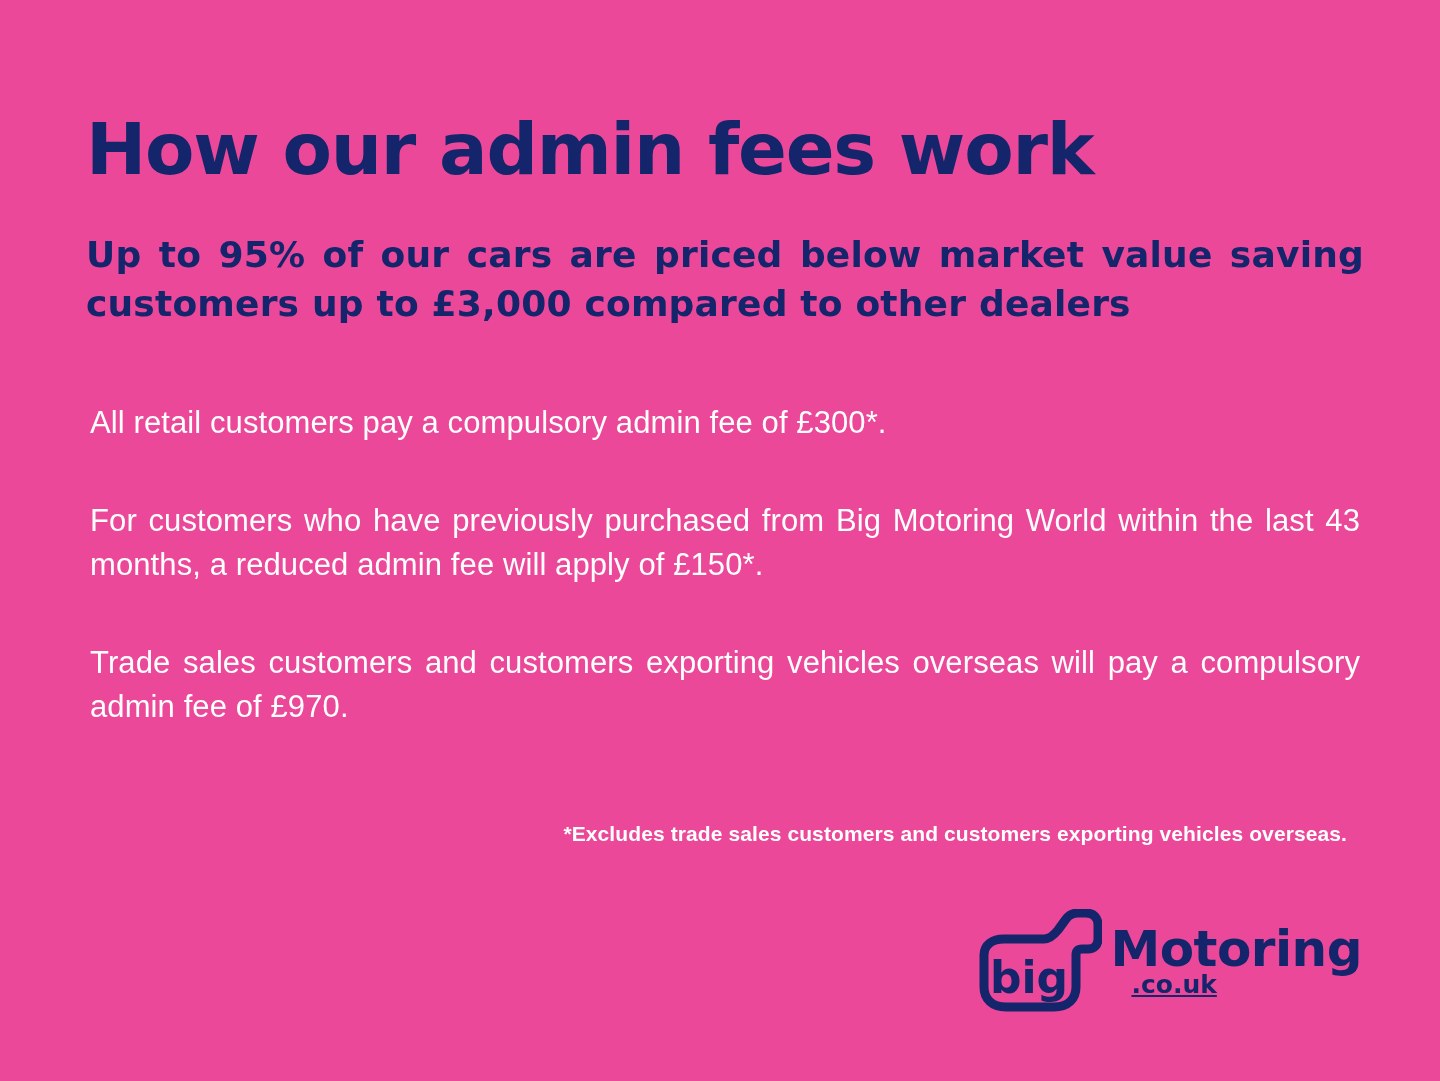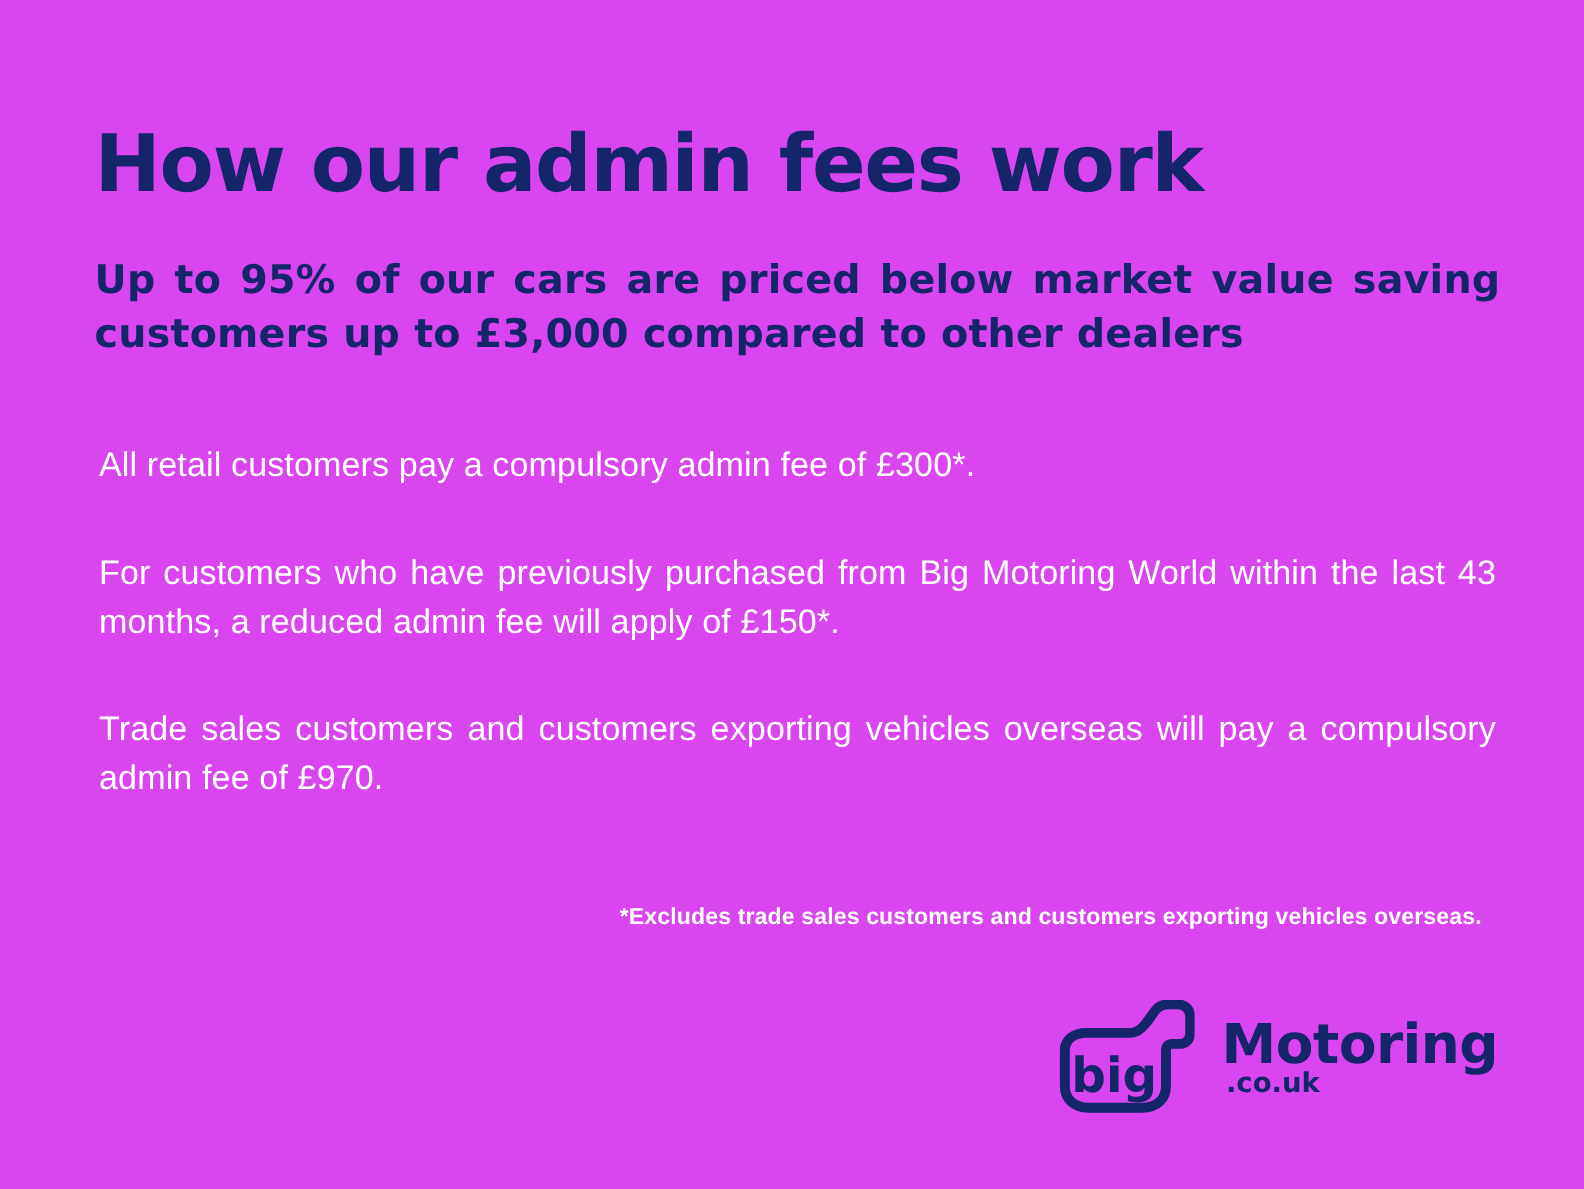--- a/index.html
+++ b/index.html
@@ -10,21 +10,21 @@
     width: 1440px;
     height: 1081px;
     background: #22D3EE;
     font-family: "Liberation Sans", sans-serif;
     overflow: hidden;
   }
   .slide {
     position: relative;
     width: 1440px;
     height: 1081px;
-    background: #d946ef;
+    background: #ec4899;
     box-sizing: border-box;
     padding: 0;
   }
   .content {
     position: absolute;
     left: 86px;
     top: 0;
     width: 1278px;
   }
   .headline {
@@ -70,21 +70,21 @@
     color: #FFFFFF;
     text-align: right;
     letter-spacing: 0.1px;
   }
   .logo-wrap {
     position: absolute;
     right: 78px;
     bottom: 68px;
     display: flex;
     align-items: center;
-    gap: 24px;
+    gap: 8px;
   }
   .logo-mark {
     width: 128px;
     height: 104px;
     display: block;
   }
   .logo-text {
     display: flex;
     flex-direction: column;
     line-height: 0.94;
@@ -105,21 +105,22 @@
     font-weight: 800;
     color: #15256B;
     font-family: "DejaVu Sans", sans-serif;
     letter-spacing: -0.5px;
   }
   .logo-tld {
     font-size: 25px;
     font-weight: 700;
     color: #15256B;
     font-family: "DejaVu Sans", sans-serif;
-    margin-left: 4px;
+    margin-left: 21px;
+    text-decoration: underline;
   }
 </style>
 </head>
 <body>
 
 <div class="slide">
 
   <div class="content">
 
     <h1 class="headline">How our admin fees work</h1>

